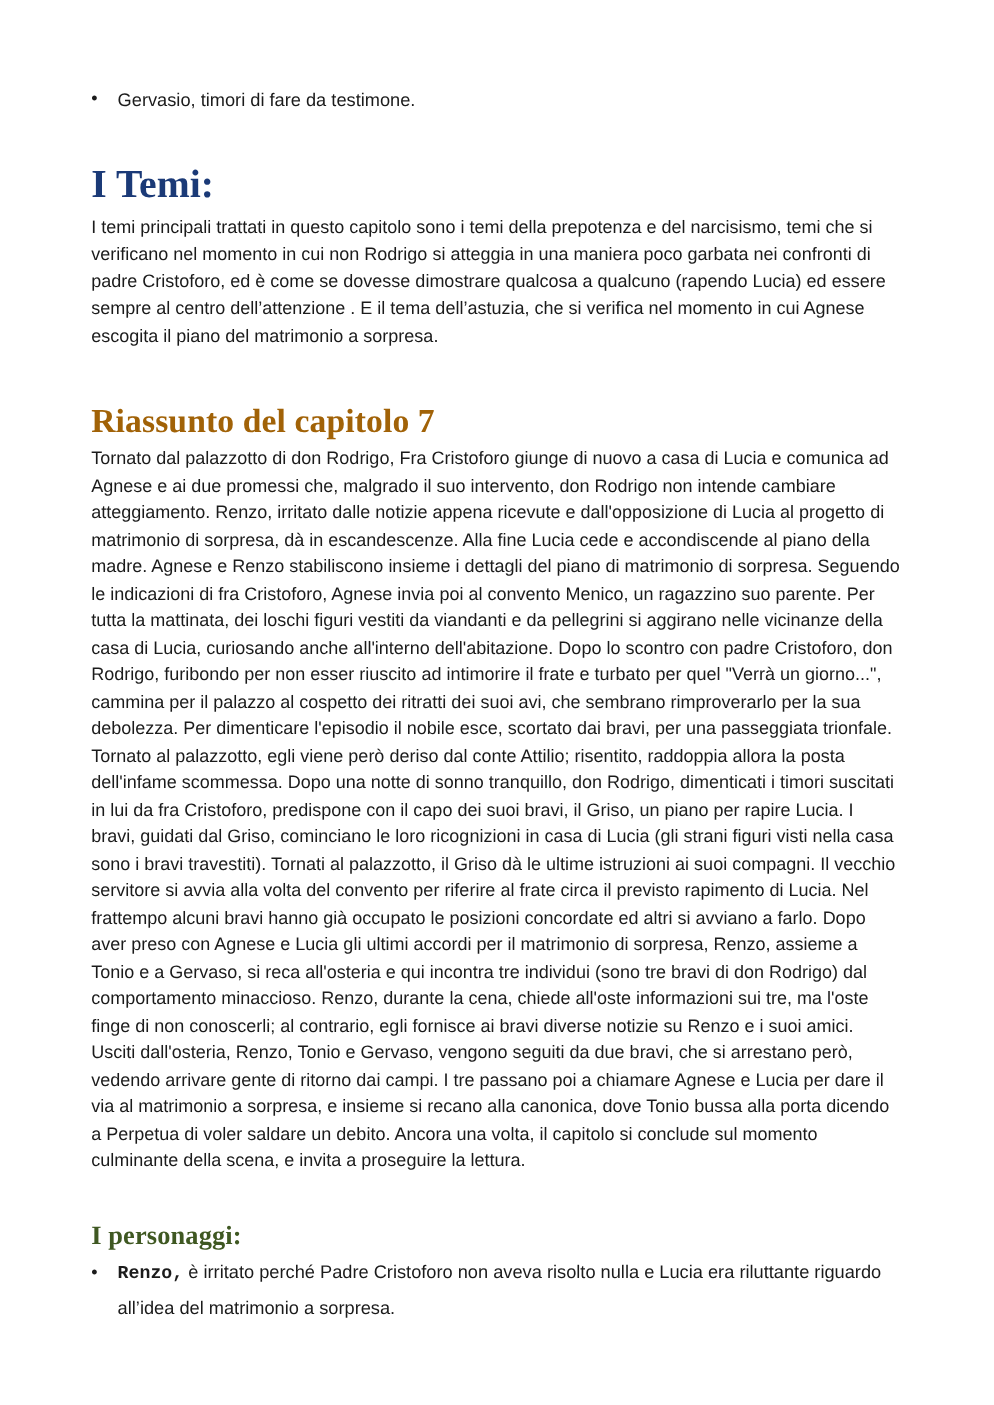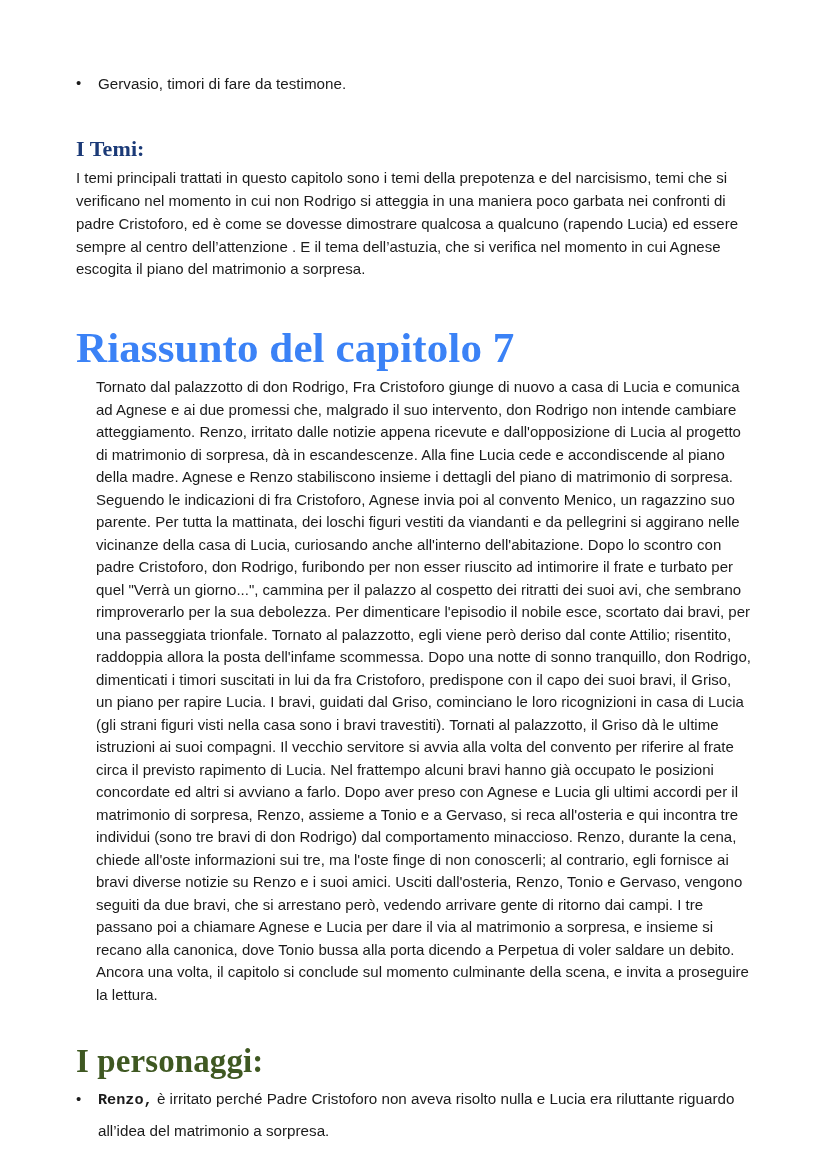--- a/index.html
+++ b/index.html
@@ -63,56 +63,55 @@
 
   
   .heading {
     font-family: "Liberation Serif", serif;
     font-weight: bold;
     letter-spacing: 0.1px;
     margin: 0;
   }
 
   .heading-temi {
-    font-size: 22px;
+    font-size: 33px;
     line-height: 1.05;
     color: #1b3a77;
     padding-top: 42px;
     padding-bottom: 7px;
   }
 
   .heading-riassunto {
-    font-size: 43px;
+    font-size: 28px;
     line-height: 1.05;
-    color: #3b82f6;
+    color: #a16207;
     padding-top: 44px;
     padding-bottom: 6px;
   }
 
   .heading-personaggi {
-    font-size: 33px;
+    font-size: 22px;
     line-height: 1.05;
     color: #3f5822;
     padding-top: 38px;
     padding-bottom: 5px;
   }
 
   
   .body-par {
     font-size: 15px;
     line-height: 1.52;
     color: #1b1b1b;
     margin: 0;
     text-align: left;
     hyphens: none;
   }
 
   .body-par.tight {
     line-height: 1.5;
-    margin-left: 20px;
   }
 
   .strong-name {
     font-weight: bold;
     font-family: Liberation Mono, monospace;
   }
 </style>
 </head>
 <body>
 

